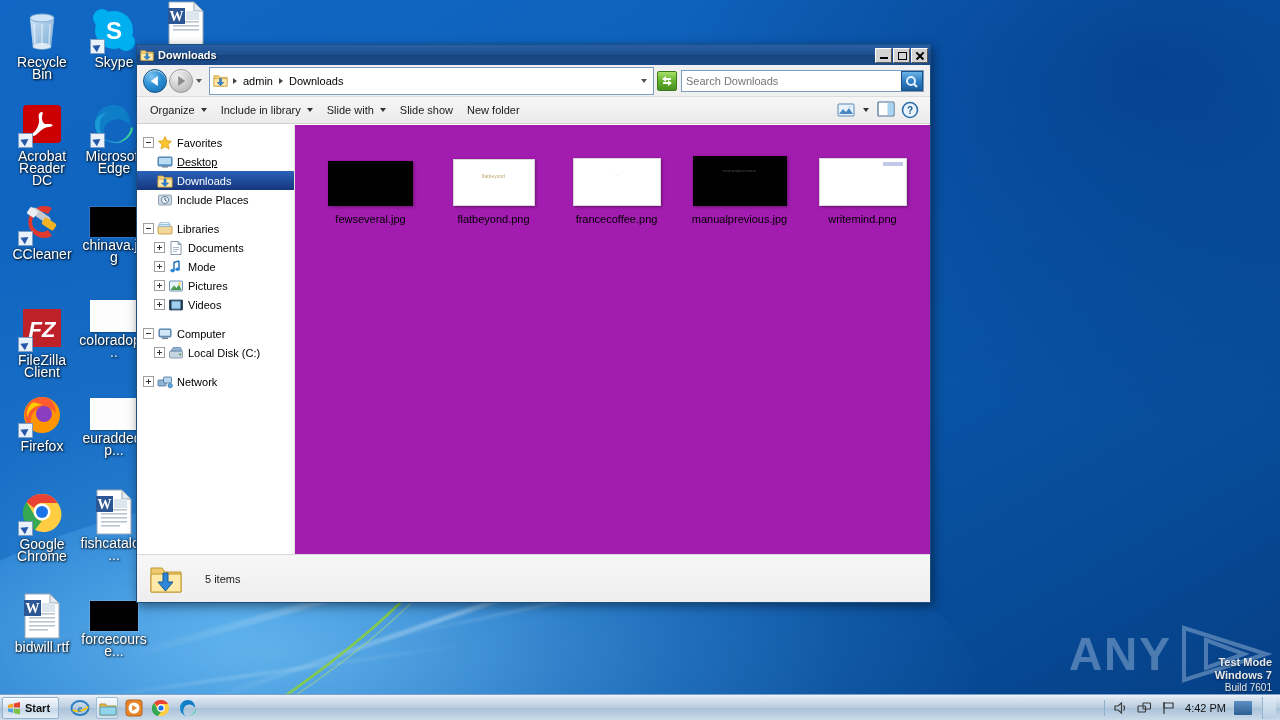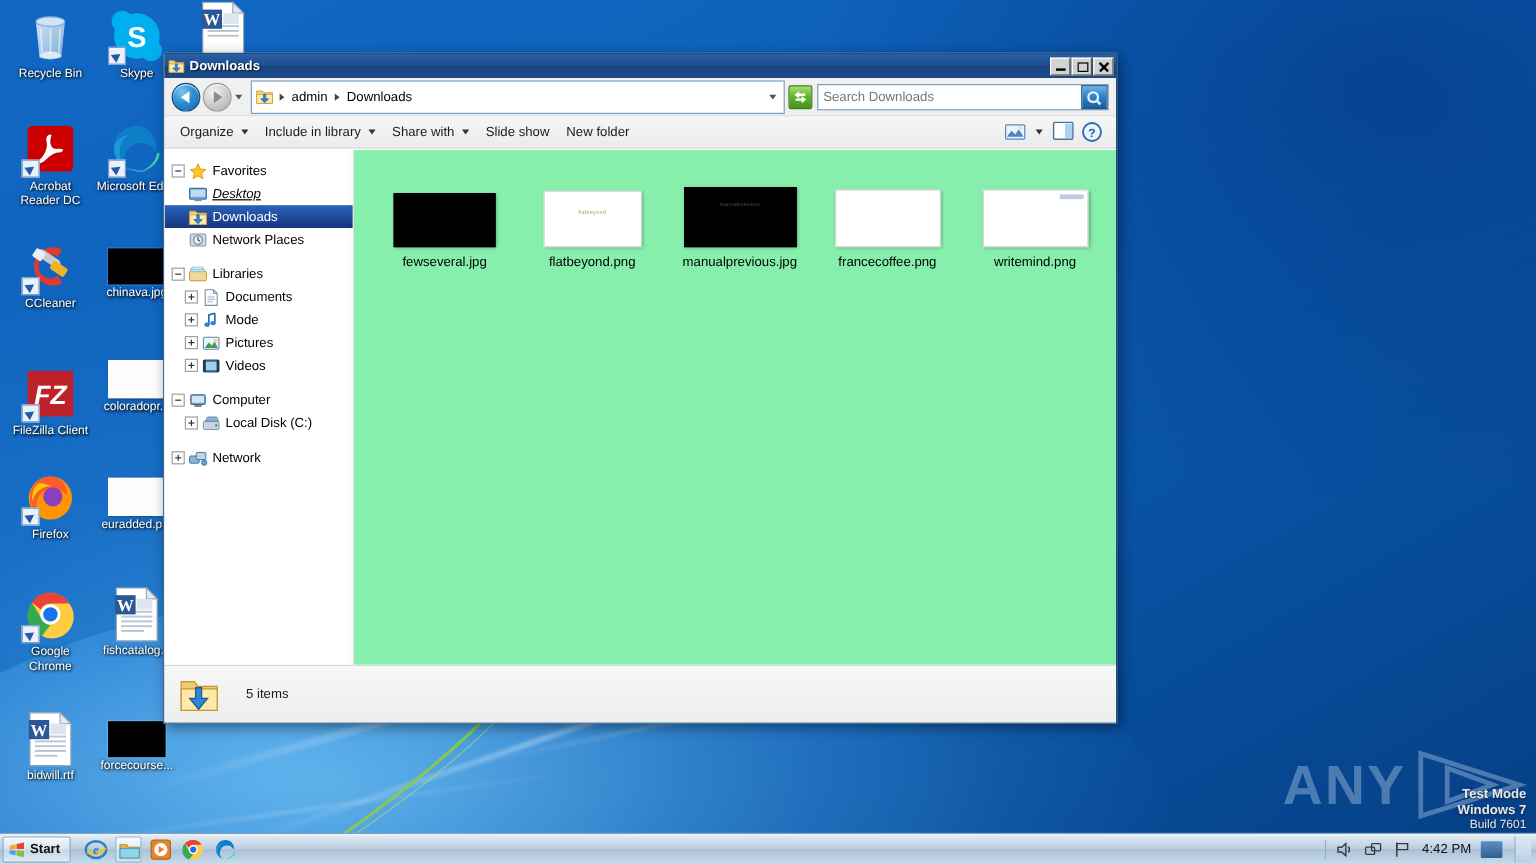--- a/index.html
+++ b/index.html
@@ -36,21 +36,21 @@
   }
 
   
   .dicon {
     position:absolute; width:72px; text-align:center; cursor:default;
   }
   .dicon .glyph {
     width:48px; height:48px; margin:0 auto 2px; position:relative;
   }
   .dicon .lbl {
-    color:#ffffff; font-size:10px; line-height:12px;
+    color:#ffffff; font-size:14px; line-height:12px;
     text-shadow:1px 1px 2px rgba(0,0,0,0.85), 0 0 3px rgba(0,0,0,0.7);
     word-wrap:break-word; padding:0 1px;
   }
   .shortcut-arrow {
     position:absolute; left:0; bottom:0; width:15px; height:15px;
     background:#e9f1fb; border:1px solid #7c9cc4;
   }
   .shortcut-arrow:after {
     content:""; position:absolute; left:3px; top:3px;
     width:0; height:0;
@@ -197,26 +197,26 @@
   }
   .expander.has { border:1px solid #a0a0a0; background:#fff; }
   .expander.has:before {
     content:""; position:absolute; left:2px; top:4px; width:5px; height:1px; background:#333;
   }
   .expander.plus:after {
     content:""; position:absolute; left:4px; top:2px; width:1px; height:5px; background:#333;
   }
   .npicon { width:16px; height:16px; margin-right:4px; flex:none; position:relative; }
   .nplabel { white-space:nowrap; }
-  .nplabel.link { text-decoration:underline;font-style:italic; }
+  .nplabel.link { text-decoration:underline; }
   .npindent { padding-left:20px; }
   .npindent2 { padding-left:17px; }
 
   .filepane {
-    flex:1; background:#86efac; padding:22px 0 0 14px; position:relative;
+    flex:1; background:#a21caf; padding:22px 0 0 14px; position:relative;
   }
   .filegrid { display:flex; flex-wrap:wrap; }
   .fileitem {
     width:123px; margin-right:0; text-align:center; cursor:default;
     padding-top:4px;
   }
   .thumbwrap {
     height:55px; display:flex; align-items:flex-end; justify-content:center; margin-bottom:7px;
   }
   .thumb {
@@ -577,21 +577,21 @@
     <div class="toolbar">
       <div class="tbitem">
         <span>Organize</span>
         <span class="caret2"></span>
       </div>
       <div class="tbitem">
         <span>Include in library</span>
         <span class="caret2"></span>
       </div>
       <div class="tbitem">
-        <span>Share with</span>
+        <span>Slide with</span>
         <span class="caret2"></span>
       </div>
       <div class="tbitem">
         <span>Slide show</span>
       </div>
       <div class="tbitem">
         <span>New folder</span>
       </div>
 
       <div class="tb-right">
@@ -658,21 +658,21 @@
           </div>
 
           <div class="nprow npindent">
             <span class="npicon">
               <svg width="16" height="16" viewBox="0 0 16 16">
                 <rect x="1.5" y="3" width="13" height="10" rx="1" fill="#cfd9e3" stroke="#7b8fa3" stroke-width="0.8"></rect>
                 <circle cx="8" cy="8" r="3.6" fill="#eef4f9" stroke="#5d7a96" stroke-width="0.9"></circle>
                 <path d="M8 5.6 V8 L9.8 9.2" stroke="#35516e" stroke-width="1" fill="none"></path>
               </svg>
             </span>
-            <span class="nplabel">Network Places</span>
+            <span class="nplabel">Include Places</span>
           </div>
         </div>
 
         <div class="npgroup">
           <div class="nprow">
             <span class="expander has"></span>
             <span class="npicon">
               <svg width="16" height="16" viewBox="0 0 16 16">
                 <rect x="1" y="5" width="14" height="8" rx="1" fill="#f2d79a" stroke="#bf9533" stroke-width="0.8"></rect>
                 <rect x="2" y="3" width="11" height="2.5" fill="#cfe6f7" stroke="#7fb0d4" stroke-width="0.7"></rect>
@@ -791,34 +791,34 @@
             <div class="thumbwrap">
               <div class="thumb light" style="width:82px;height:47px;">
                 <span class="mini" style="color:#b8a35c; font-size:4.6px; margin-top:-10px;">flatbeyond</span>
               </div>
             </div>
             <div class="fname">flatbeyond.png</div>
           </div>
 
           <div class="fileitem">
             <div class="thumbwrap">
+              <div class="thumb light" style="width:88px;height:48px;">
+                <span class="mini" style="color:#cfcfcf; font-size:5px; margin-top:-16px;">...</span>
+              </div>
+            </div>
+            <div class="fname">francecoffee.png</div>
+          </div>
+
+          <div class="fileitem">
+            <div class="thumbwrap">
               <div class="thumb dark" style="width:94px;height:50px;">
                 <span class="mini" style="color:#4e4e4e; font-size:4.4px; margin-top:-20px;">manualprevious</span>
               </div>
             </div>
             <div class="fname">manualprevious.jpg</div>
-          </div>
-
-          <div class="fileitem">
-            <div class="thumbwrap">
-              <div class="thumb light" style="width:88px;height:48px;">
-                <span class="mini" style="color:#cfcfcf; font-size:5px; margin-top:-16px;">...</span>
-              </div>
-            </div>
-            <div class="fname">francecoffee.png</div>
           </div>
 
           <div class="fileitem">
             <div class="thumbwrap">
               <div class="thumb light" style="width:88px;height:48px;">
                 <span style="position:absolute;right:3px;top:3px;width:20px;height:4px;background:#8c9ed6;opacity:0.55;"></span>
                 <span class="mini"></span>
               </div>
             </div>
             <div class="fname">writemind.png</div>

